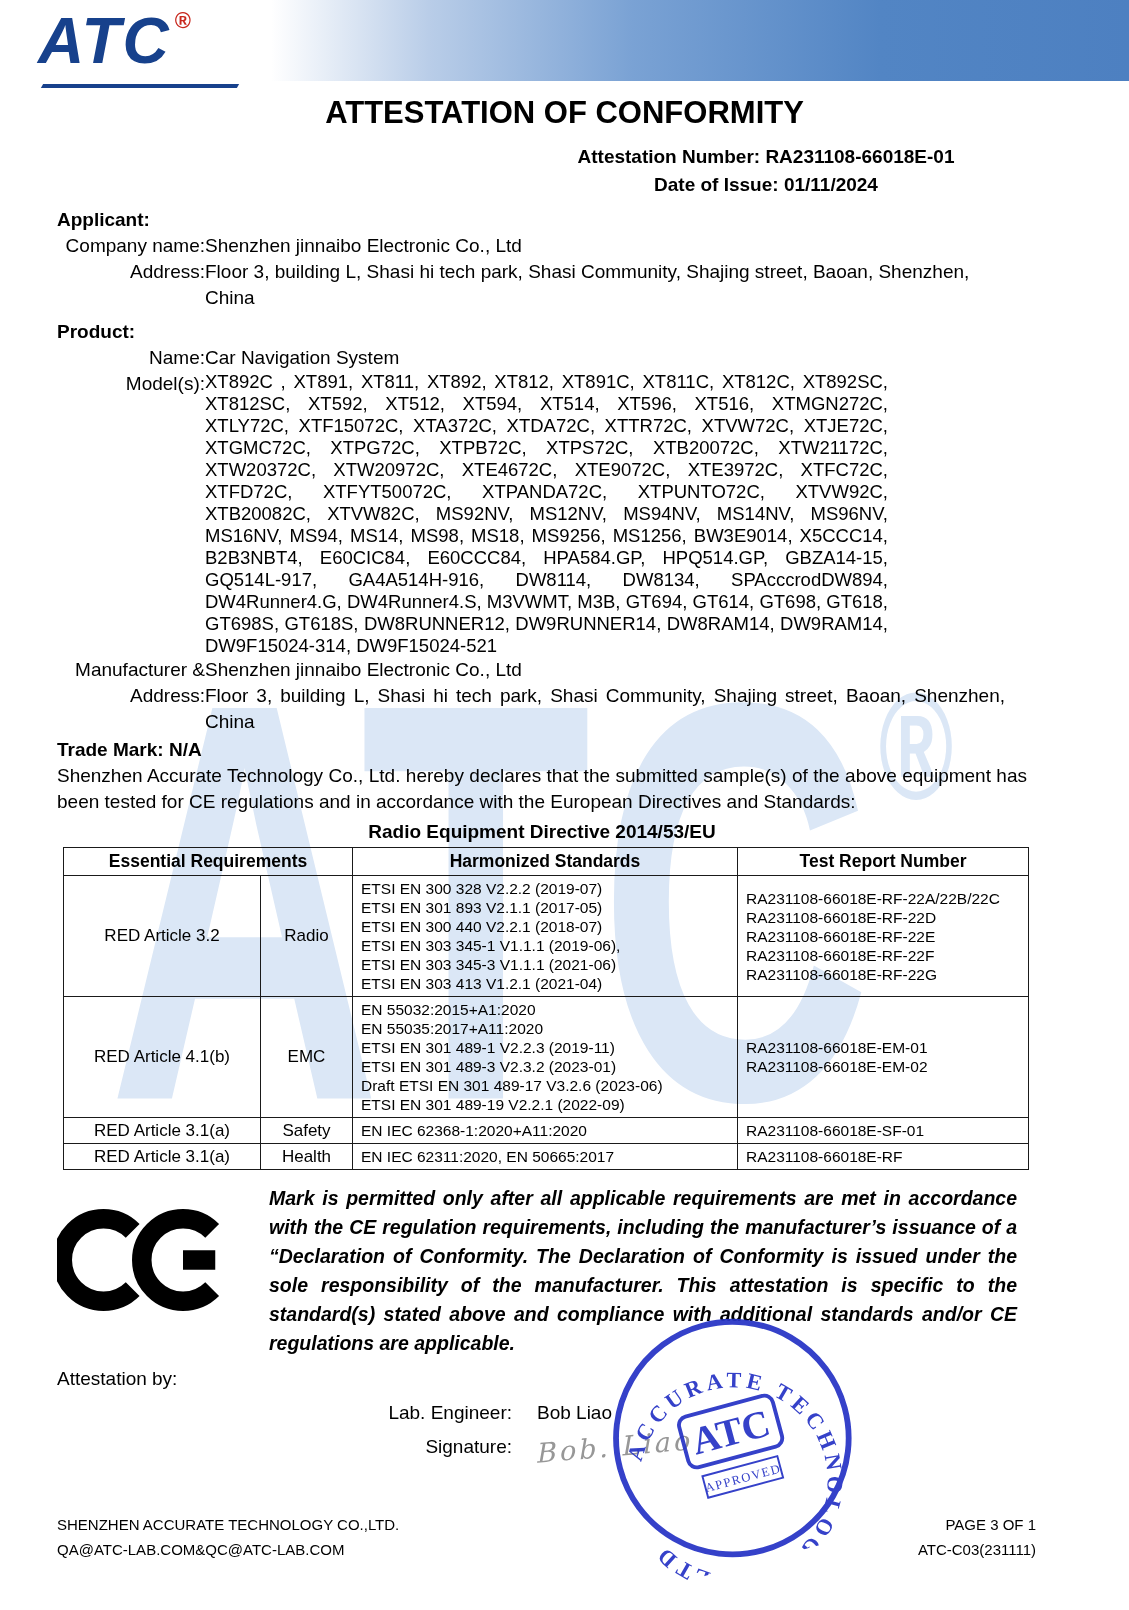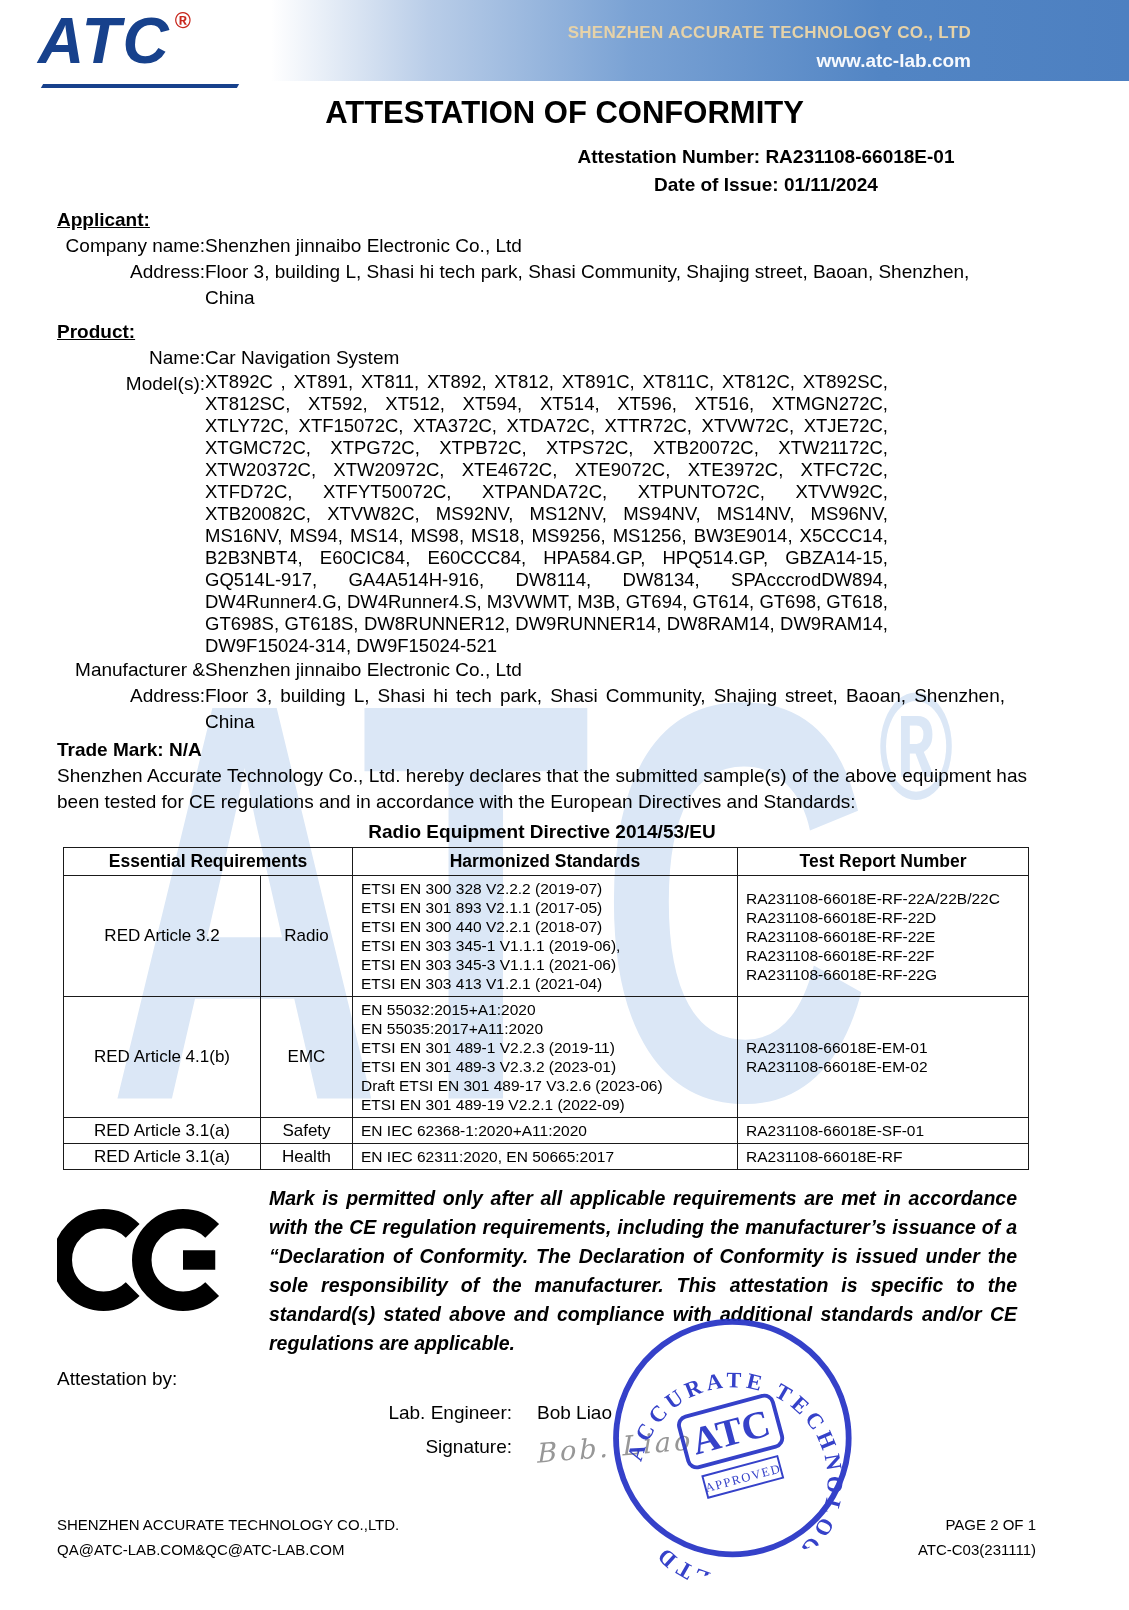--- a/index.html
+++ b/index.html
@@ -39,21 +39,21 @@
   }
   .header-company { color:#e6d2a8; font-weight:bold; font-size:17px; letter-spacing:0.3px; }
   .header-site { color:#f6f9fd; font-weight:bold; font-size:19px; }
 
   
   .doc-title { text-align:center; font-weight:bold; font-size:31px; margin-top:14px; }
   .meta { margin:12px auto 0 460px; width:612px; text-align:center; font-weight:bold; line-height:28px; }
 
   
   .section { padding:0 102px 0 57px; }
-  .sec-head { font-weight:bold; line-height:26px; margin-top:8px;text-decoration:underline; }
+  .sec-head { font-weight:bold; line-height:26px; margin-top:8px; }
   .frow { display:grid; grid-template-columns:148px 1fr; line-height:26px; }
   .flabel { text-align:right; white-space:pre-line; }
   .fvalue { text-align:left; }
   .models { text-align:justify; max-width:683px; font-size:18.5px; line-height:22px; }
   .just-wide { text-align:justify; max-width:800px; }
   .trademark { font-weight:bold; line-height:26px; margin-top:2px; }
   .declaration { text-align:justify; line-height:26px; }
   .directive { text-align:center; font-weight:bold; line-height:26px; margin-top:4px; }
 
   
@@ -102,24 +102,20 @@
 <div class="page">
 
   <div class="watermark"><span>ATC</span><span class="wm-reg">®</span></div>
 
   <div class="content">
 
     <div class="header">
       <div class="logo">
         <span class="logo-text">ATC</span><span class="logo-reg">®</span>
         <div class="logo-underline"></div>
-      </div>
-      <div class="header-right">
-        <div class="header-company">SHENZHEN ACCURATE TECHNOLOGY CO., LTD</div>
-        <div class="header-site">www.atc-lab.com</div>
       </div>
     </div>
 
     <div class="doc-title">ATTESTATION OF CONFORMITY</div>
 
     <div class="meta">
       <div>Attestation Number: RA231108-66018E-01</div>
       <div>Date of Issue: 01/11/2024</div>
     </div>
 
@@ -252,18 +248,18 @@
       <text x="130" y="177" text-anchor="middle" font-size="13" letter-spacing="1.5">APPROVED</text>
     </svg>
   </div>
 
   <div class="footer">
     <div class="footer-left">
       <div>SHENZHEN ACCURATE TECHNOLOGY CO.,LTD.</div>
       <div>QA@ATC-LAB.COM&amp;QC@ATC-LAB.COM</div>
     </div>
     <div class="footer-right">
-      <div>PAGE 2 OF 1</div>
+      <div>PAGE 3 OF 1</div>
       <div>ATC-C03(231111)</div>
     </div>
   </div>
 
 </div>
 
 </body></html>

